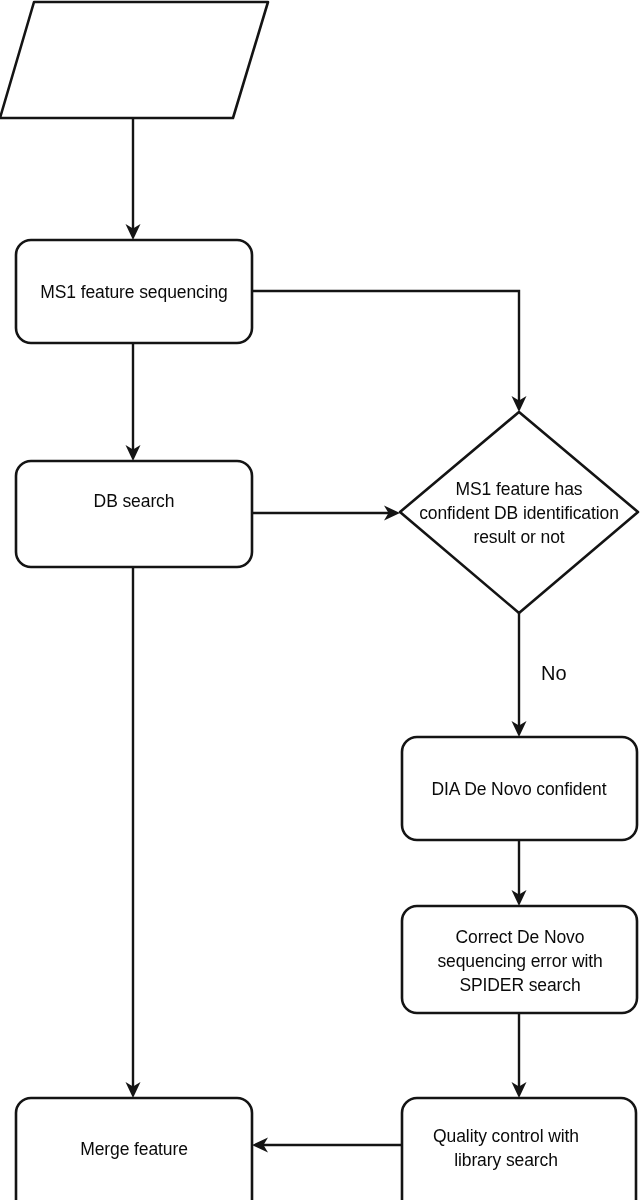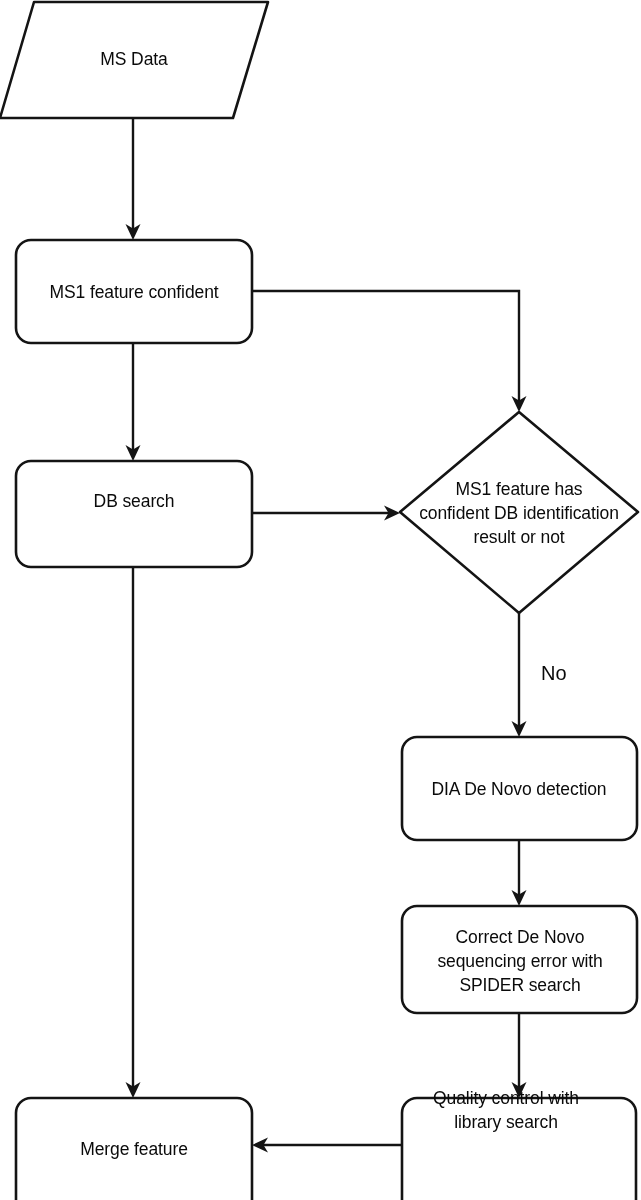--- a/index.html
+++ b/index.html
@@ -61,21 +61,21 @@
     font-family: "Liberation Sans", sans-serif;
     font-size: 20px;
     line-height: 21px;
   }
   #label-ms-data      { left: 0px;   top: 44px;   width: 268px; height: 30px; }
   #label-ms1-feature  { left: 16px;  top: 277px;  width: 236px; height: 30px; }
   #label-db-search    { left: 16px;  top: 486px;  width: 236px; height: 30px; }
   #label-decision     { left: 383px; top: 472px;  width: 272px; height: 82px; line-height: 24px; }
   #label-dia-denovo   { left: 398px; top: 774px;  width: 242px; height: 30px; }
   #label-spider       { left: 404px; top: 926px;  width: 232px; height: 70px; line-height: 24px; }
-  #label-qc-library   { left: 404px; top: 1085px; width: 204px; height: 50px; line-height: 24px; }
+  #label-qc-library   { left: 404px; top: 1123px; width: 204px; height: 50px; line-height: 24px; }
   #label-merge-result { left: 16px;  top: 1134px; width: 236px; height: 30px; }
   #label-edge-no      { left: 541px; top: 663px;  width: 40px;  height: 22px; }
 </style>
 </head>
 <body>
 
 <div id="canvas">
 
   <svg id="flow-svg" viewBox="0 0 641 1200">
 
@@ -135,31 +135,30 @@
       <path class="arrow-head" d="M 519 1098 L 511.5 1082 L 519 1086.5 L 526.5 1082 Z"></path>
     </g>
 
     <g>
       <path class="edge-line" d="M 402 1145 L 263 1145"></path>
       <path class="arrow-head" d="M 252 1145 L 268 1137.5 L 263.5 1145 L 268 1152.5 Z"></path>
     </g>
 
   </svg>
 
-  <div class="node-label" id="label-ms-data">MS Data</div>
 
-  <div class="node-label" id="label-ms1-feature">MS1 feature confident</div>
+  <div class="node-label" id="label-ms1-feature">MS1 feature sequencing</div>
 
   <div class="node-label" id="label-db-search">DB search</div>
 
   <div class="node-label" id="label-decision">MS1 feature has
 confident DB identification
 result or not</div>
 
-  <div class="node-label" id="label-dia-denovo">DIA De Novo detection</div>
+  <div class="node-label" id="label-dia-denovo">DIA De Novo confident</div>
 
   <div class="node-label" id="label-spider">Correct De Novo
 sequencing error with
 SPIDER search</div>
 
   <div class="node-label" id="label-qc-library">Quality control with
 library search</div>
 
   <div class="node-label" id="label-merge-result">Merge feature</div>
 

